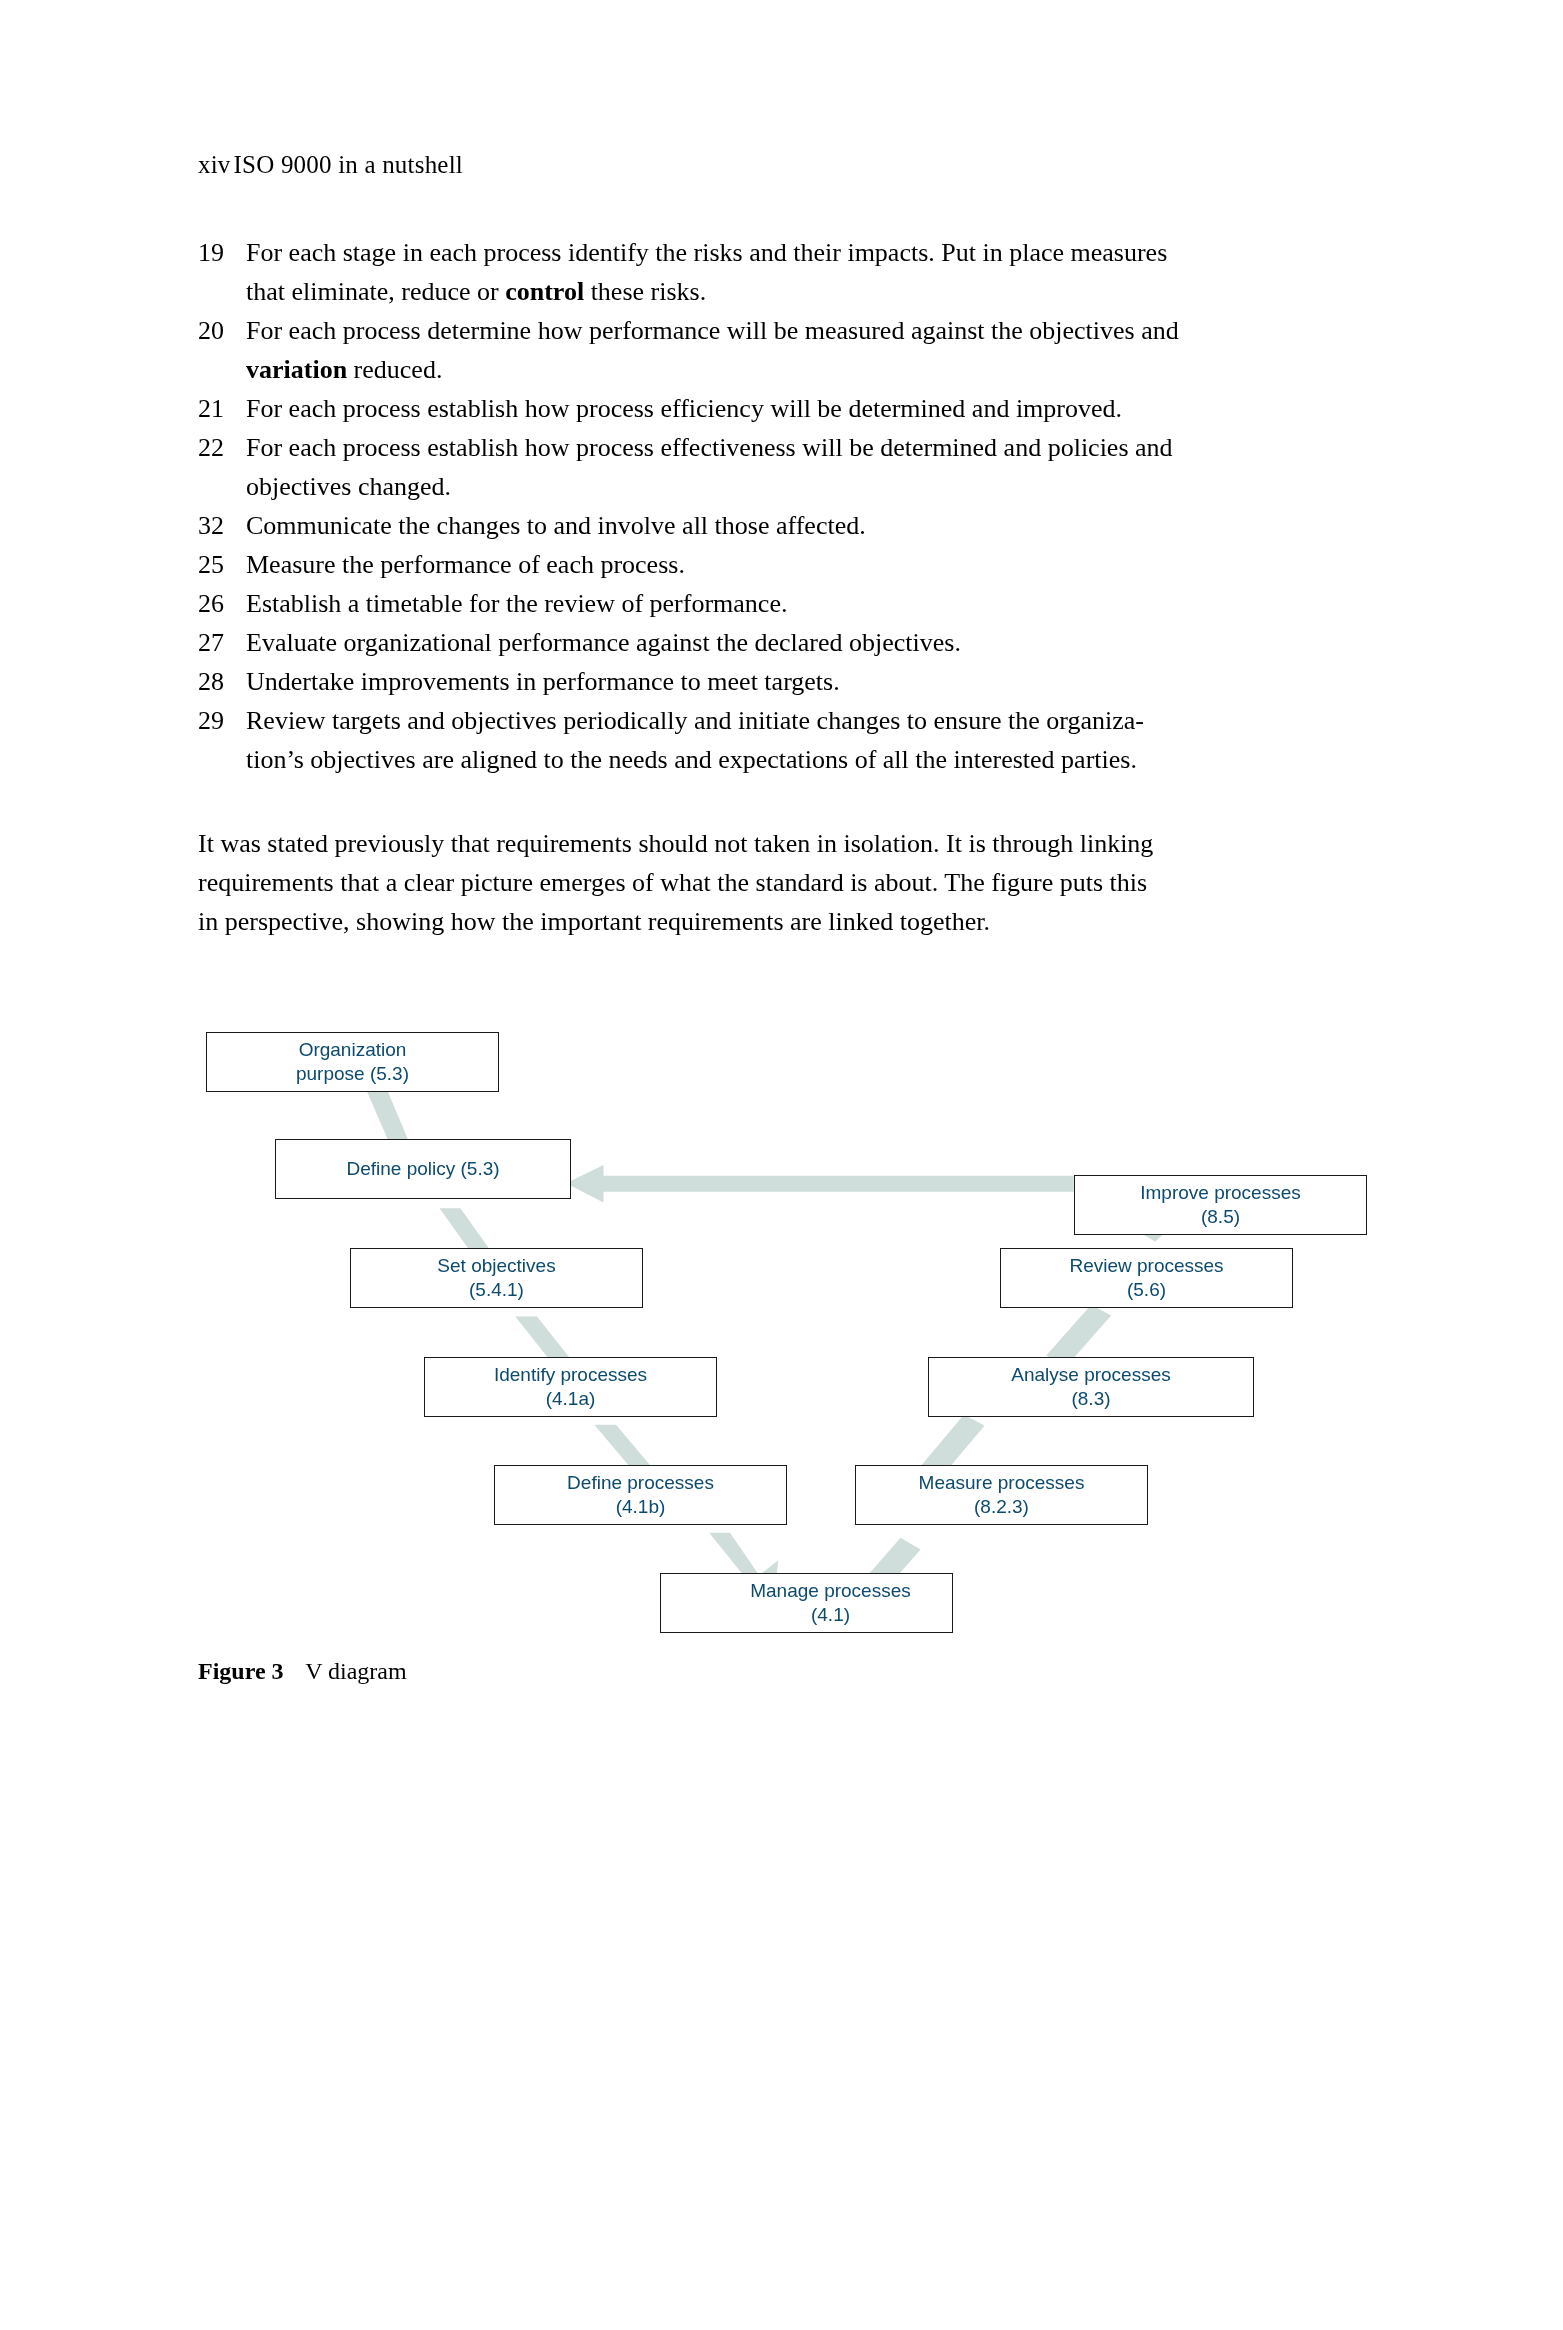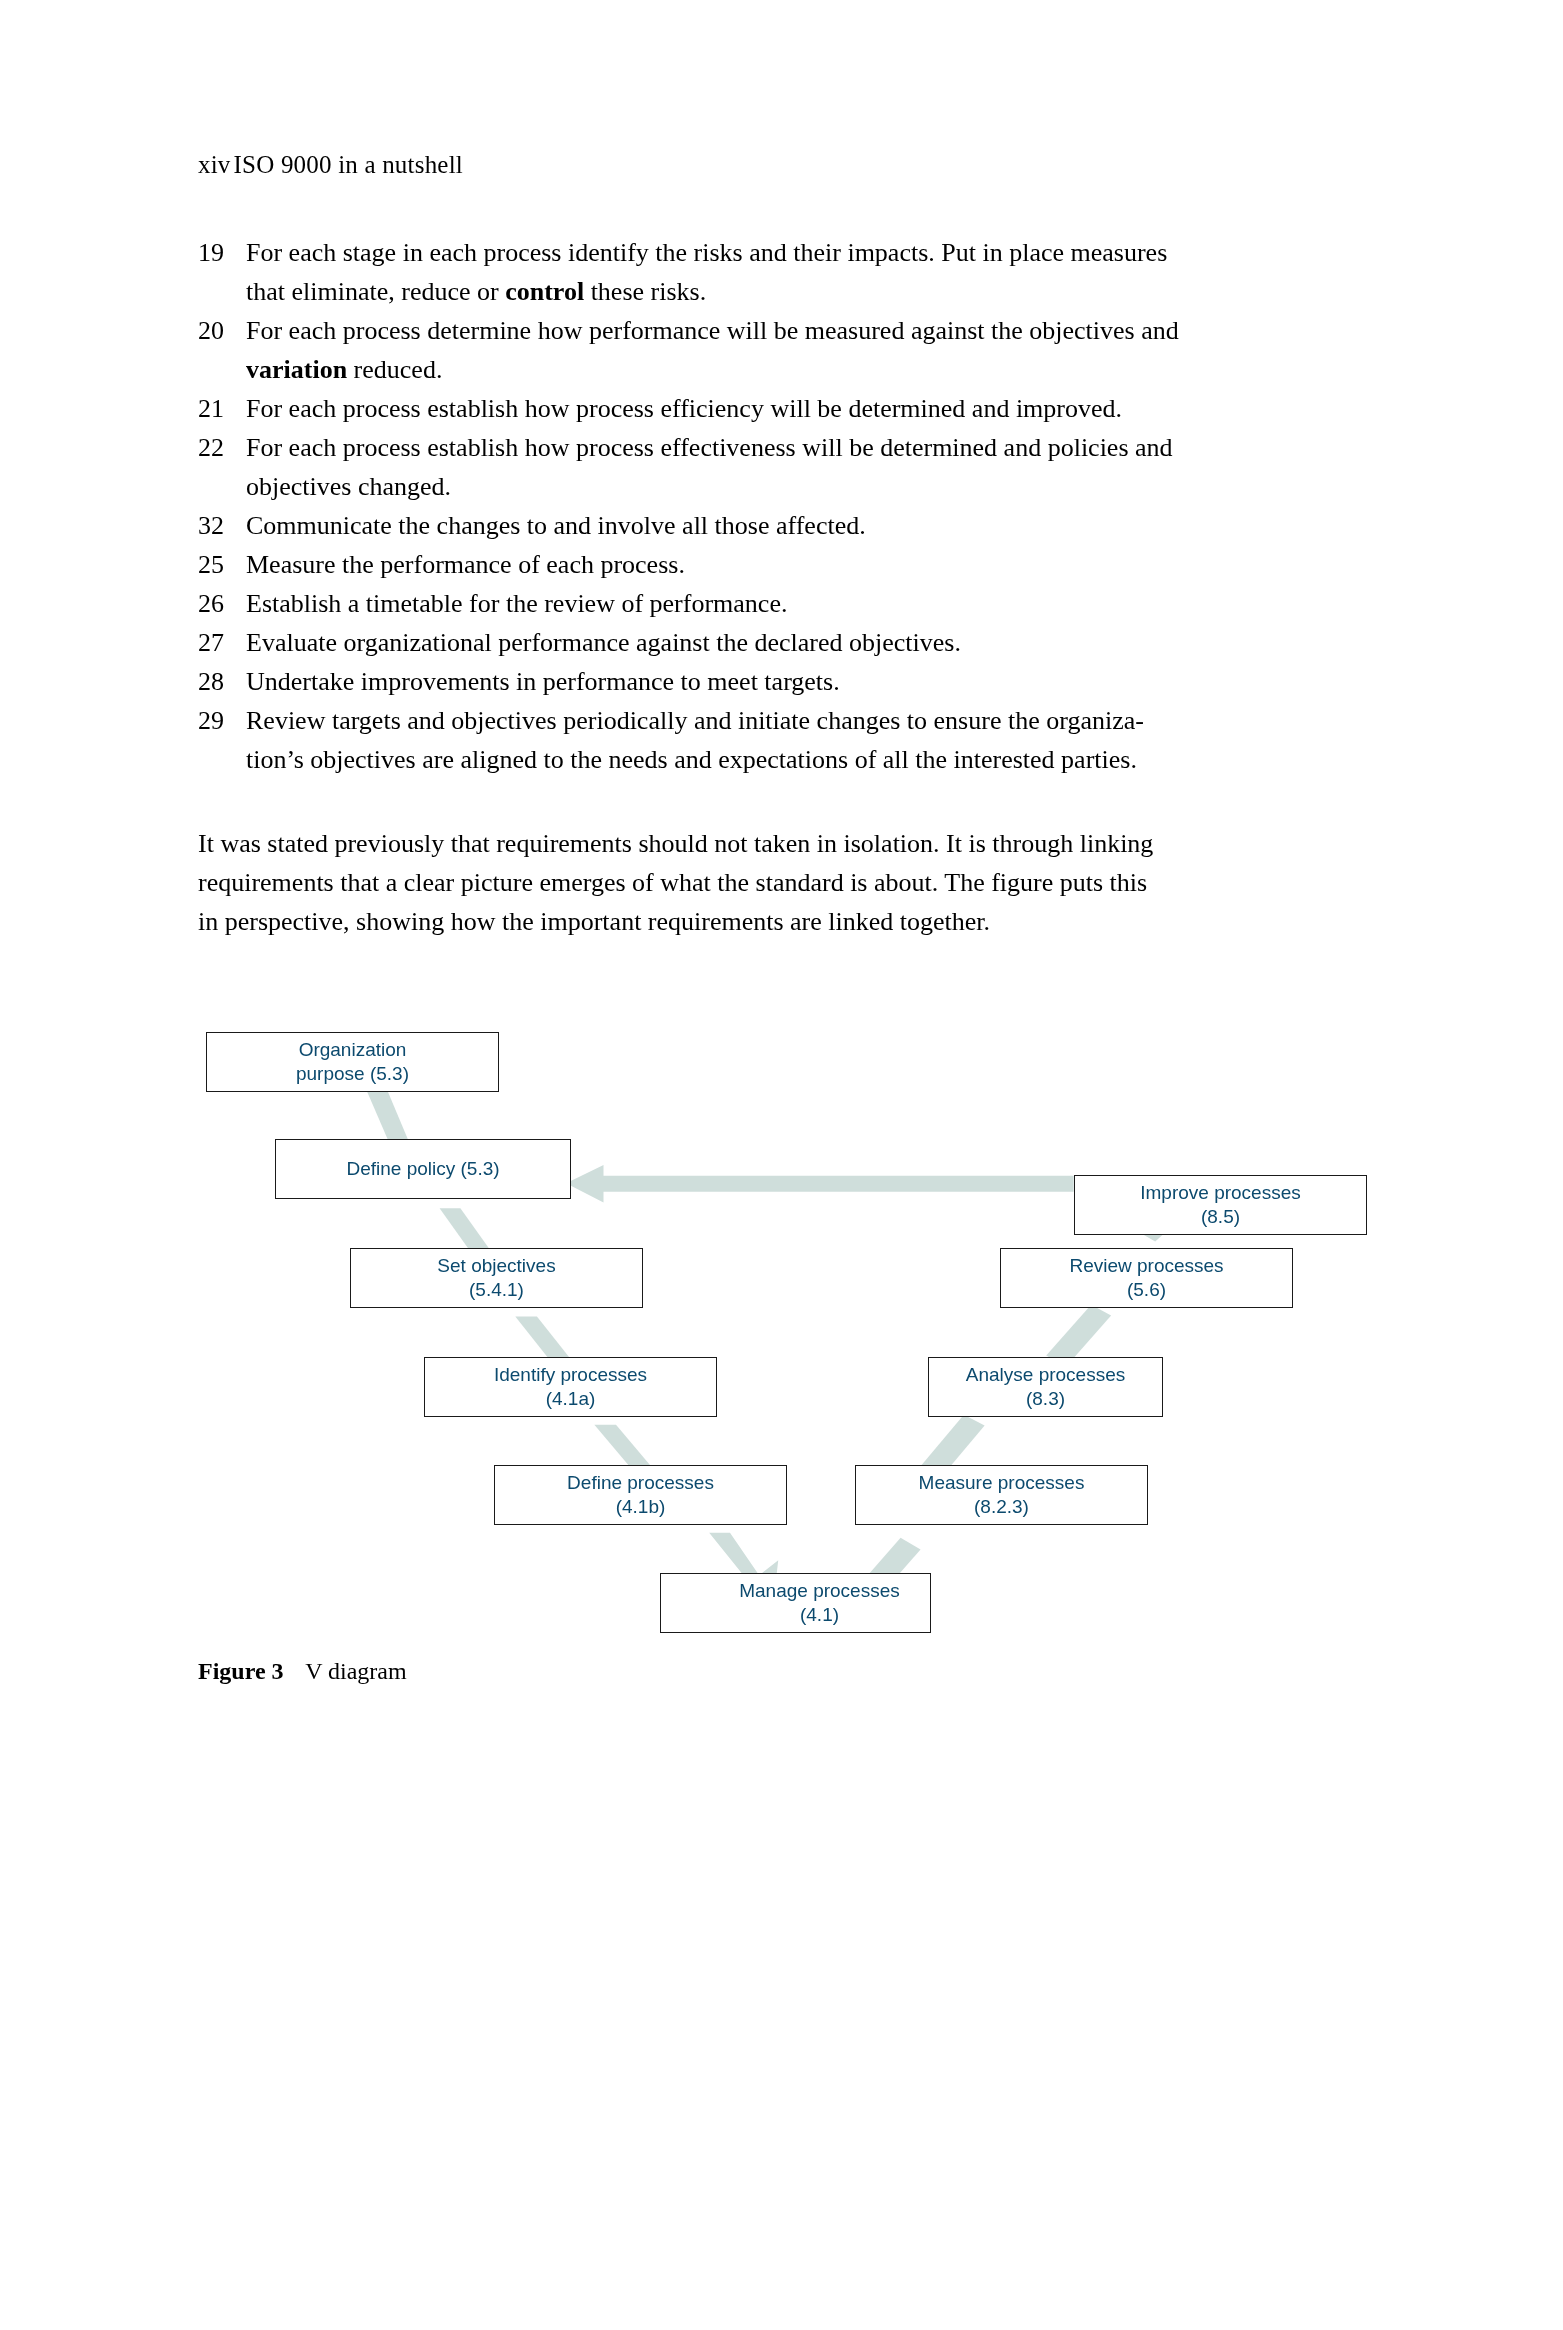--- a/index.html
+++ b/index.html
@@ -230,31 +230,31 @@
   <div class="fig-box" style="left: 424px; top: 1357px; width: 293px; height: 60px; border-color: rgb(26, 26, 26);">
     <span>Identify processes</span>
     <span class="l2">(4.1a)</span>
   </div>
 
   <div class="fig-box" style="left: 494px; top: 1465px; width: 293px; height: 60px; border-color: rgb(26, 26, 26);">
     <span>Define processes</span>
     <span class="l2">(4.1b)</span>
   </div>
 
-  <div class="fig-box" style="left: 660px; top: 1573px; width: 271px; height: 60px; border-color: rgb(26, 26, 26); padding-left: 48px;">
+  <div class="fig-box" style="left: 660px; top: 1573px; width: 293px; height: 60px; border-color: rgb(26, 26, 26); padding-left: 48px;">
     <span>Manage processes</span>
     <span class="l2">(4.1)</span>
   </div>
 
   <div class="fig-box" style="left: 855px; top: 1465px; width: 293px; height: 60px; border-color: rgb(26, 26, 26);">
     <span>Measure processes</span>
     <span class="l2">(8.2.3)</span>
   </div>
 
-  <div class="fig-box" style="left: 928px; top: 1357px; width: 235px; height: 60px; border-color: rgb(26, 26, 26);">
+  <div class="fig-box" style="left: 928px; top: 1357px; width: 326px; height: 60px; border-color: rgb(26, 26, 26);">
     <span>Analyse processes</span>
     <span class="l2">(8.3)</span>
   </div>
 
   <div class="fig-box" style="left: 1000px; top: 1248px; width: 293px; height: 60px; border-color: rgb(26, 26, 26);">
     <span>Review processes</span>
     <span class="l2">(5.6)</span>
   </div>
 
   <div class="fig-box" style="left: 1074px; top: 1139px; width: 293px; height: 60px; border-color: rgb(26, 26, 26); margin-top: 36px;">

